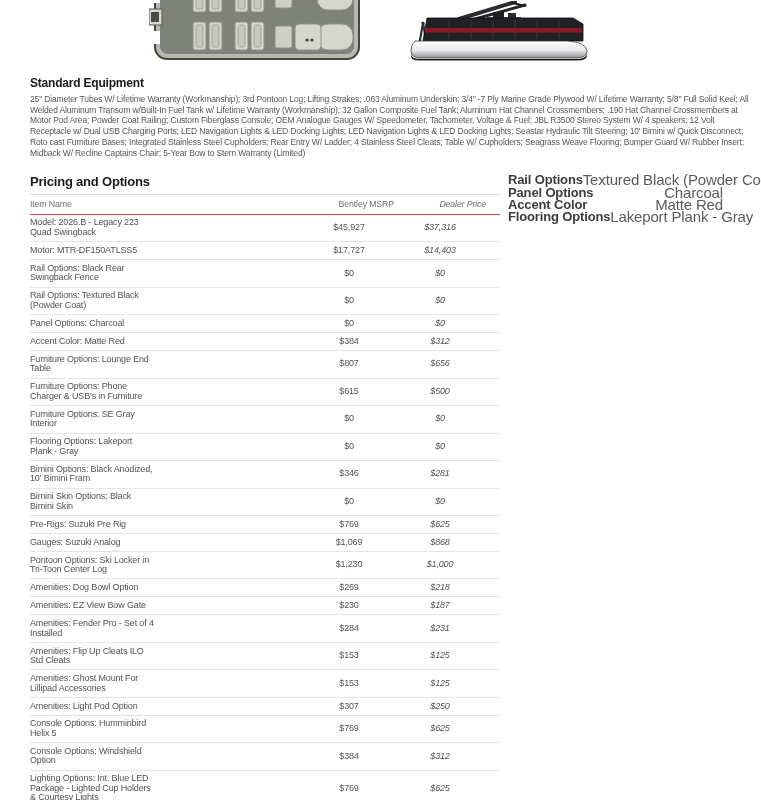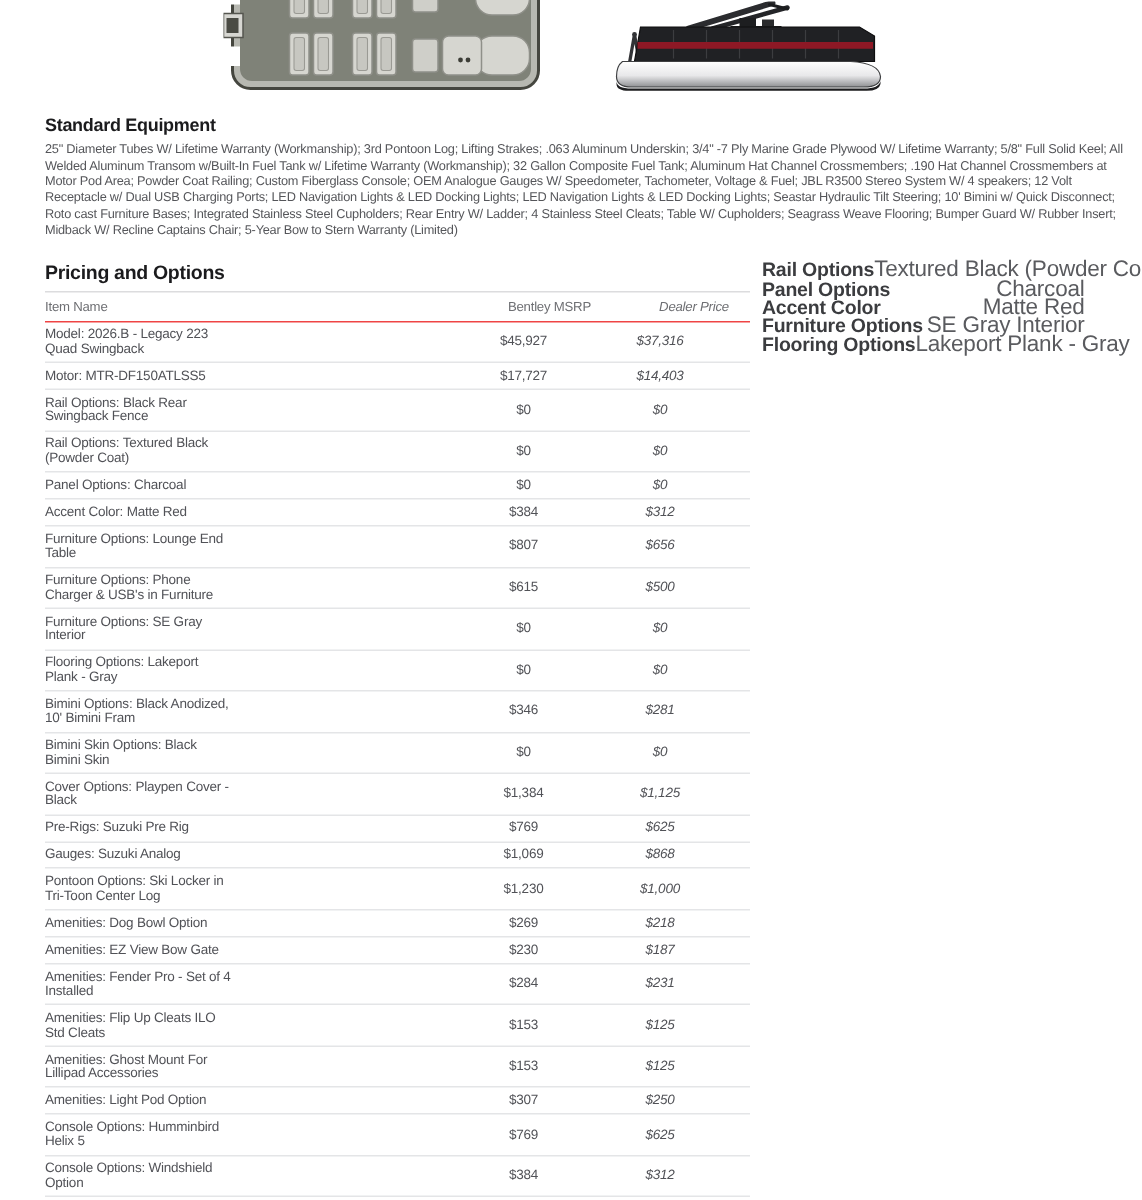--- a/index.html
+++ b/index.html
@@ -203,25 +203,20 @@
               <td class="item">Bimini Options: Black Anodized, 10' Bimini Fram</td>
               <td class="msrp">$346</td>
               <td class="dealer">$281</td>
             </tr>
             <tr>
               <td class="item">Bimini Skin Options: Black Bimini Skin</td>
               <td class="msrp">$0</td>
               <td class="dealer">$0</td>
             </tr>
             <tr>
-              <td class="item">Cover Options: Playpen Cover - Black</td>
-              <td class="msrp">$1,384</td>
-              <td class="dealer">$1,125</td>
-            </tr>
-            <tr>
               <td class="item">Pre-Rigs: Suzuki Pre Rig</td>
               <td class="msrp">$769</td>
               <td class="dealer">$625</td>
             </tr>
             <tr>
               <td class="item">Gauges: Suzuki Analog</td>
               <td class="msrp">$1,069</td>
               <td class="dealer">$868</td>
             </tr>
             <tr>
@@ -286,23 +281,19 @@
       </div>
       <div class="colors-row">
         <span class="colors-label">Panel Options</span>
         <span class="colors-value">Charcoal</span>
       </div>
       <div class="colors-row">
         <span class="colors-label">Accent Color</span>
         <span class="colors-value">Matte Red</span>
       </div>
       <div class="colors-row">
-        <span class="colors-label">Furniture Options</span>
-        <span class="colors-value">SE Gray Interior</span>
-      </div>
-      <div class="colors-row">
         <span class="colors-label">Flooring Options</span>
         <span class="colors-value">Lakeport Plank - Gray</span>
       </div>
     </aside>
   </div>
 
 </div>
 
 </body></html>

